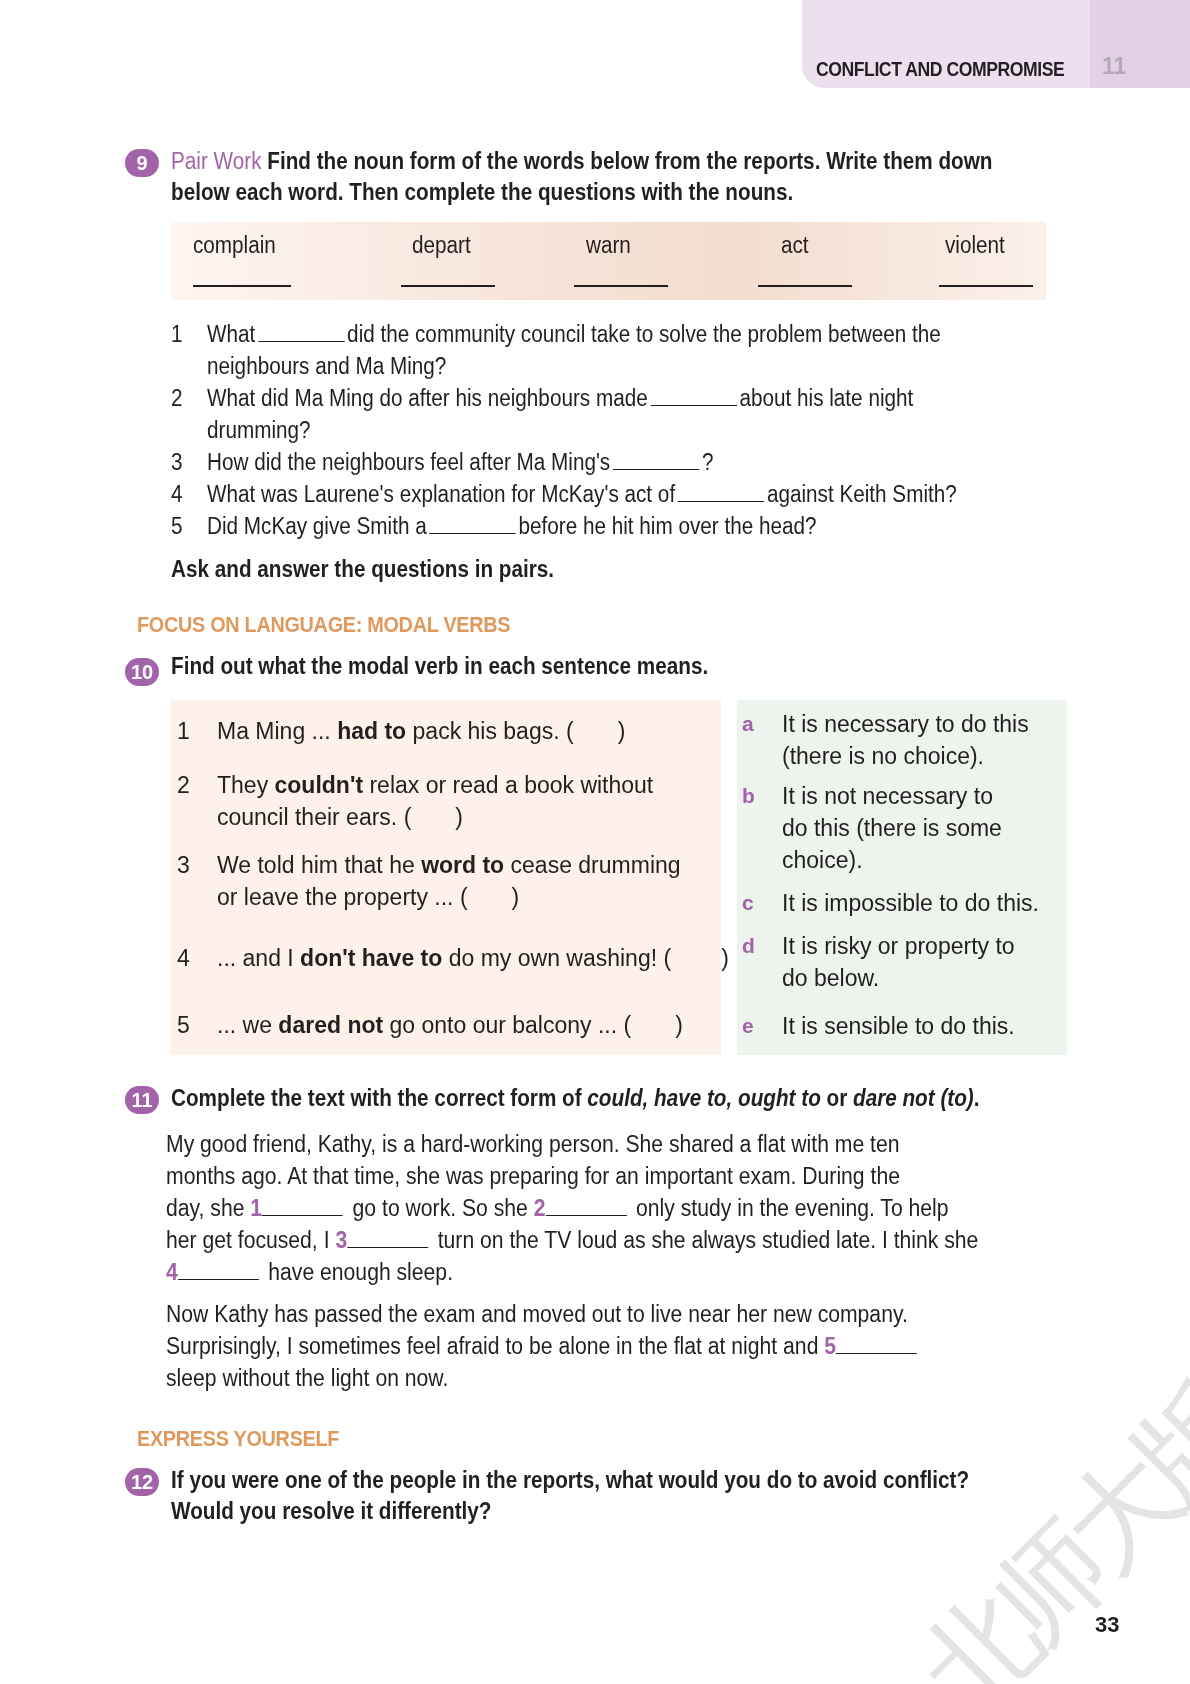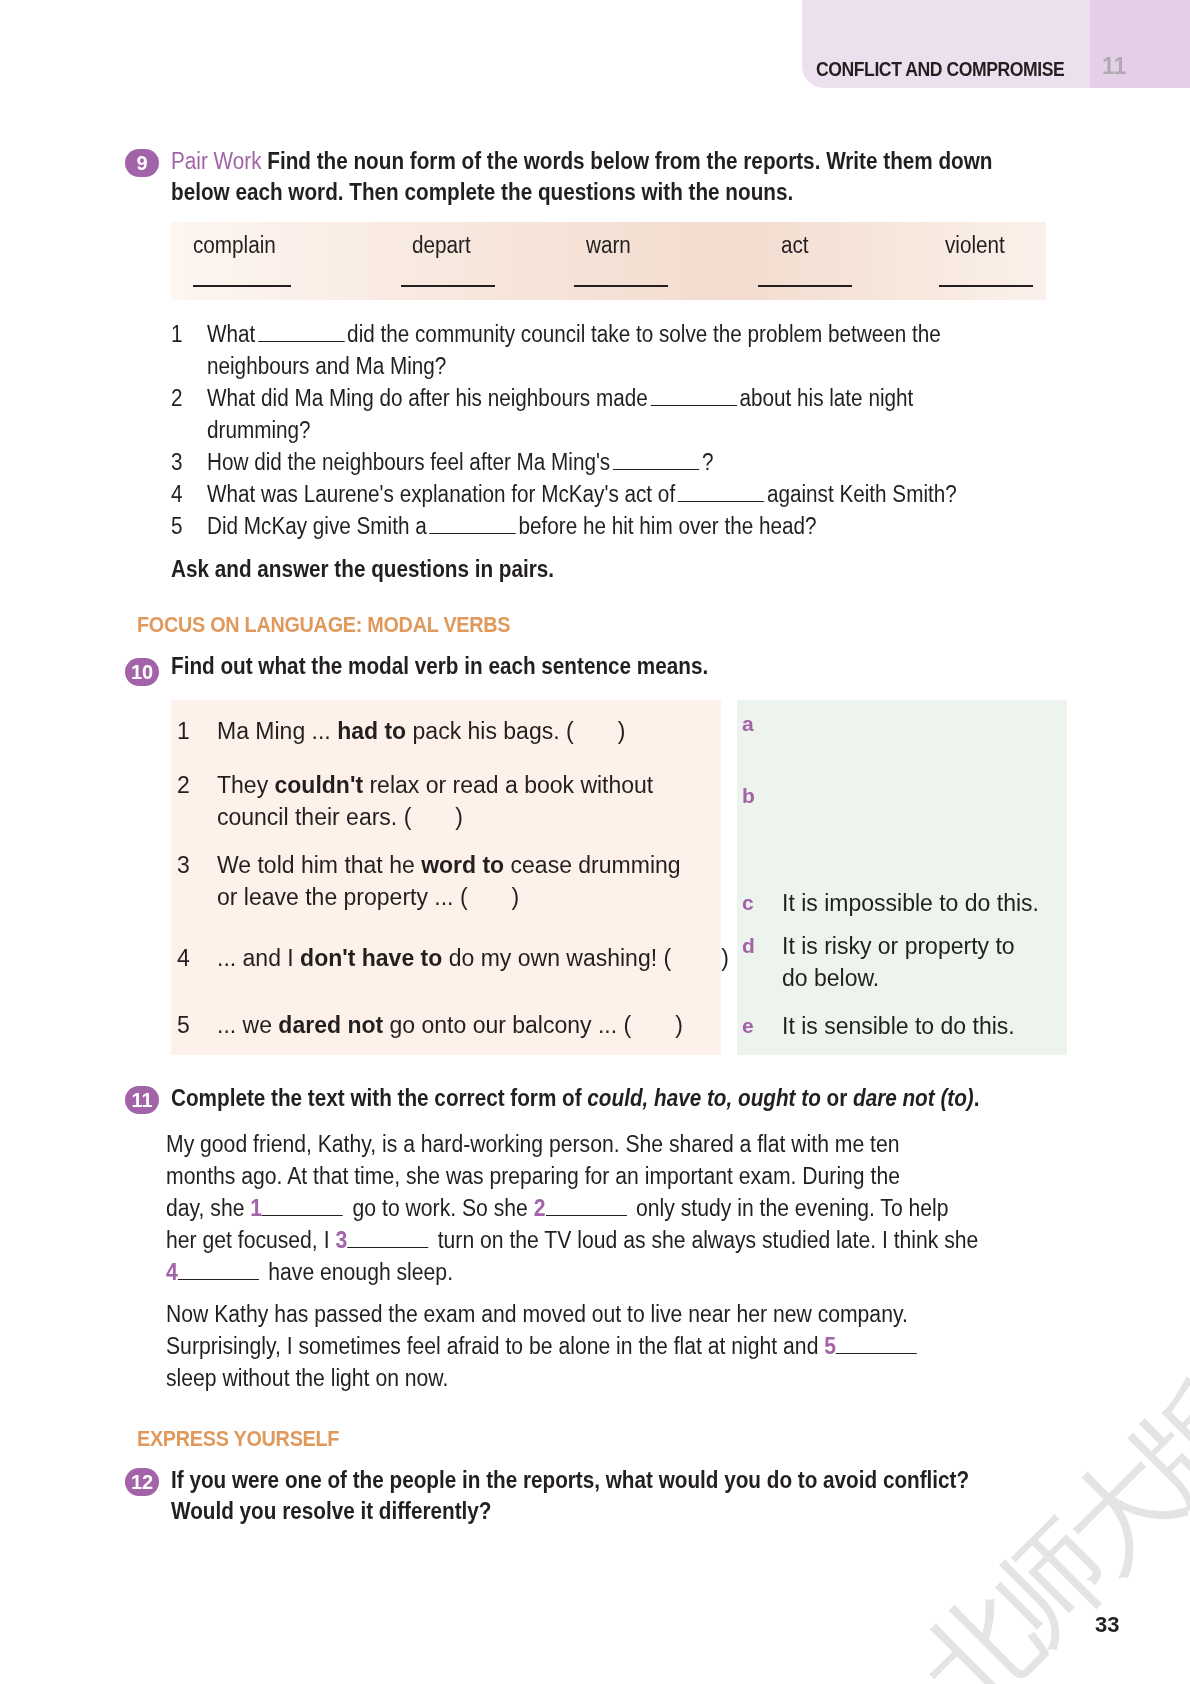--- a/index.html
+++ b/index.html
@@ -169,23 +169,25 @@
   <span class="n">4</span>
   <span><span>... and I </span><b>don't have to</b><span> do my own washing! (</span><span style="display:inline-block;width:50px;"></span><span>)</span></span>
 </div>
 <div class="s-item" style="top:1009px;">
   <span class="n">5</span>
   <span><span>... we </span><b>dared not</b><span> go onto our balcony ... (</span><span style="display:inline-block;width:44px;"></span><span>)</span></span>
 </div>
 
 <div class="m-item" style="top:708px;">
   <span class="l">a</span>
+  <span><span>It is necessary to do this</span><br><span>(there is no choice).</span></span>
 </div>
 <div class="m-item" style="top:780px;">
   <span class="l">b</span>
+  <span><span>It is not necessary to</span><br><span>do this (there is some</span><br><span>choice).</span></span>
 </div>
 <div class="m-item" style="top:887px;">
   <span class="l">c</span>
   <span>It is impossible to do this.</span>
 </div>
 <div class="m-item" style="top:930px;">
   <span class="l">d</span>
   <span><span>It is risky or property to</span><br><span>do below.</span></span>
 </div>
 <div class="m-item" style="top:1010px;">

